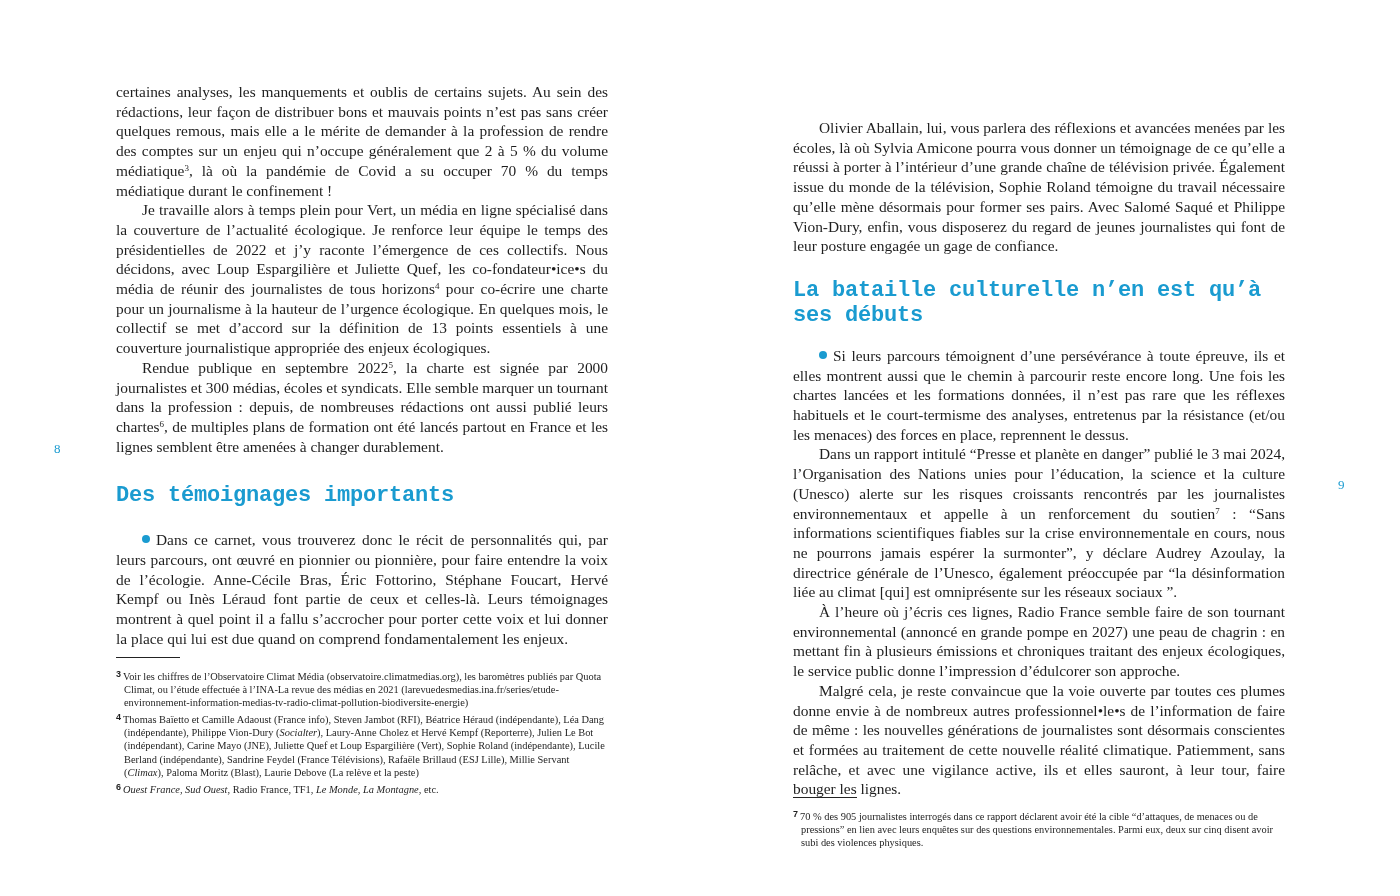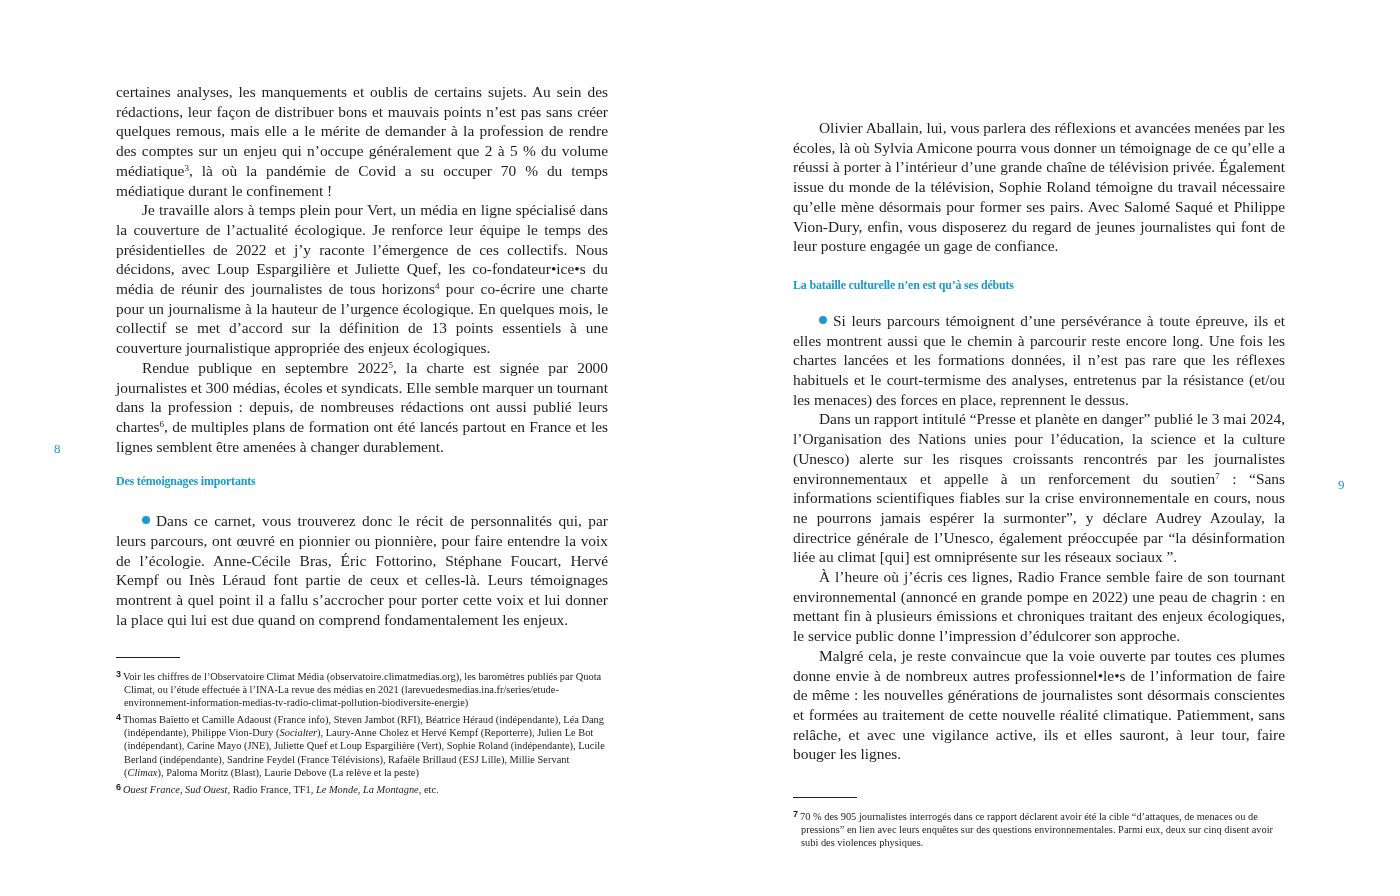--- a/index.html
+++ b/index.html
@@ -6,22 +6,22 @@
     body { width: 1400px; height: 896px; position: relative; overflow: hidden;
            font-family: "Liberation Serif", "DejaVu Serif", serif; color: #1e1e1e; }
     .page { position: absolute; top: 0; height: 778px; }
     .page-left { left: 0; width: 700px; }
     .page-right { left: 700px; width: 700px; margin-top: 36px; }
     .column { position: absolute; width: 492px; }
     .page-left .column { left: 116px; top: 82px; }
     .page-right .column { left: 93px; top: 82px; }
     .body-text { font-size: 15.4px; line-height: 19.7px; text-align: justify; margin: 0; hyphens: manual; }
     .body-text.indent { text-indent: 26px; }
-    .heading { font-family: Liberation Serif, serif; font-weight: bold;
-               font-size: 12px; color: #1a9bd0; margin: 0; letter-spacing: -0.2px; }
+    .heading { font-family: Liberation Mono, monospace; font-weight: bold;
+               font-size: 22px; color: #1a9bd0; margin: 0; letter-spacing: -0.2px; }
     .bullet { display: inline-block; width: 8px; height: 8px; border-radius: 50%;
               background: #1a9bd0; margin-right: 6px; vertical-align: 2px; }
     sup { font-size: 9px; line-height: 0; vertical-align: 5px; }
     .page-number { position: absolute; font-size: 13px; color: #1a9bd0; }
     .page-left .page-number { left: 54px; top: 441px; }
     .page-right .page-number { left: 638px; top: 441px; }
     .fn-rule { width: 64px; border-top: 1px solid #222; margin: 0; }
     .footnotes { position: absolute; width: 492px; }
     .page-left .footnotes { left: 116px; top: 657px; }
     .page-right .footnotes { left: 93px; top: 761px; }
@@ -32,41 +32,41 @@
     em { font-style: italic; }
   </style>
 </head>
 <body>
 
 <div class="page page-left">
   <div class="column">
     <p class="body-text"><span>certaines analyses, les manquements et oublis de certains sujets. Au sein des rédactions, leur façon de distribuer bons et mauvais points n’est pas sans créer quelques remous, mais elle a le mérite de demander à la profession de rendre des comptes sur un enjeu qui n’occupe généralement que 2 à 5 % du volume médiatique</span><sup>3</sup><span>, là où la pandémie de Covid a su occuper 70 % du temps médiatique durant le confinement !</span></p>
     <p class="body-text indent"><span>Je travaille alors à temps plein pour Vert, un média en ligne spécialisé dans la couverture de l’actualité écologique. Je renforce leur équipe le temps des présidentielles de 2022 et j’y raconte l’émergence de ces collectifs. Nous décidons, avec Loup Espargilière et Juliette Quef, les co-fondateur•ice•s du média de réunir des journalistes de tous horizons</span><sup>4</sup><span> pour co-écrire une charte pour un journalisme à la hauteur de l’urgence écologique. En quelques mois, le collectif se met d’accord sur la définition de 13 points essentiels à une couverture journalistique appropriée des enjeux écologiques.</span></p>
     <p class="body-text indent"><span>Rendue publique en septembre 2022</span><sup>5</sup><span>, la charte est signée par 2000 journalistes et 300 médias, écoles et syndicats. Elle semble marquer un tournant dans la profession : depuis, de nombreuses rédactions ont aussi publié leurs chartes</span><sup>6</sup><span>, de multiples plans de formation ont été lancés partout en France et les lignes semblent être amenées à changer durablement.</span></p>
-    <h2 class="heading" style="margin-top:18px;">Des témoignages importants</h2>
+    <h2 class="heading" style="margin-top:27px;">Des témoignages importants</h2>
     <p class="body-text indent" style="margin-top:22px;"><span class="bullet"></span><span>Dans ce carnet, vous trouverez donc le récit de personnalités qui, par leurs parcours, ont œuvré en pionnier ou pionnière, pour faire entendre la voix de l’écologie. Anne-Cécile Bras, Éric Fottorino, Stéphane Foucart, Hervé Kempf ou Inès Léraud font partie de ceux et celles-là. Leurs témoignages montrent à quel point il a fallu s’accrocher pour porter cette voix et lui donner la place qui lui est due quand on comprend fondamentalement les enjeux.</span></p>
   </div>
 
   <div class="page-number">8</div>
 
   <div class="footnotes">
     <div class="fn-rule"></div>
     <p class="footnote first-fn"><span class="fn-num">3</span><span>Voir les chiffres de l’Observatoire Climat Média (observatoire.climatmedias.org), les baromètres publiés par Quota Climat, ou l’étude effectuée à l’INA-La revue des médias en 2021 (larevuedesmedias.ina.fr/series/etude-environnement-information-medias-tv-radio-climat-pollution-biodiversite-energie)</span></p>
     <p class="footnote fn-gap"><span class="fn-num">4</span><span>Thomas Baïetto et Camille Adaoust (France info), Steven Jambot (RFI), Béatrice Héraud (indépendante), Léa Dang (indépendante), Philippe Vion-Dury (</span><em>Socialter</em><span>), Laury-Anne Cholez et Hervé Kempf (Reporterre), Julien Le Bot (indépendant), Carine Mayo (JNE), Juliette Quef et Loup Espargilière (Vert), Sophie Roland (indépendante), Lucile Berland (indépendante), Sandrine Feydel (France Télévisions), Rafaële Brillaud (ESJ Lille), Millie Servant (</span><em>Climax</em><span>), Paloma Moritz (Blast), Laurie Debove (La relève et la peste)</span></p>
     <p class="footnote fn-gap"><span class="fn-num">6</span><em>Ouest France</em><span>, </span><em>Sud Ouest</em><span>, Radio France, TF1, </span><em>Le Monde</em><span>, </span><em>La Montagne</em><span>, etc.</span></p>
   </div>
 </div>
 
 <div class="page page-right">
   <div class="column">
     <p class="body-text indent">Olivier Aballain, lui, vous parlera des réflexions et avancées menées par les écoles, là où Sylvia Amicone pourra vous donner un témoignage de ce qu’elle a réussi à porter à l’intérieur d’une grande chaîne de télévision privée. Également issue du monde de la télévision, Sophie Roland témoigne du travail nécessaire qu’elle mène désormais pour former ses pairs. Avec Salomé Saqué et Philippe Vion-Dury, enfin, vous disposerez du regard de jeunes journalistes qui font de leur posture engagée un gage de confiance.</p>
     <h2 class="heading" style="margin-top:22px;">La bataille culturelle n’en est qu’à ses débuts</h2>
     <p class="body-text indent" style="margin-top:18px;"><span class="bullet"></span><span>Si leurs parcours témoignent d’une persévérance à toute épreuve, ils et elles montrent aussi que le chemin à parcourir reste encore long. Une fois les chartes lancées et les formations données, il n’est pas rare que les réflexes habituels et le court-termisme des analyses, entretenus par la résistance (et/ou les menaces) des forces en place, reprennent le dessus.</span></p>
     <p class="body-text indent"><span>Dans un rapport intitulé “Presse et planète en danger” publié le 3 mai 2024, l’Organisation des Nations unies pour l’éducation, la science et la culture (Unesco) alerte sur les risques croissants rencontrés par les journalistes environnementaux et appelle à un renforcement du soutien</span><sup>7</sup><span> : “Sans informations scientifiques fiables sur la crise environnementale en cours, nous ne pourrons jamais espérer la surmonter”, y déclare Audrey Azoulay, la directrice générale de l’Unesco, également préoccupée par “la désinformation liée au climat [qui] est omniprésente sur les réseaux sociaux ”.</span></p>
-    <p class="body-text indent">À l’heure où j’écris ces lignes, Radio France semble faire de son tournant environnemental (annoncé en grande pompe en 2022) une peau de chagrin : en mettant fin à plusieurs émissions et chroniques traitant des enjeux écologiques, le service public donne l’impression d’édulcorer son approche.</p>
+    <p class="body-text indent">À l’heure où j’écris ces lignes, Radio France semble faire de son tournant environnemental (annoncé en grande pompe en 2027) une peau de chagrin : en mettant fin à plusieurs émissions et chroniques traitant des enjeux écologiques, le service public donne l’impression d’édulcorer son approche.</p>
     <p class="body-text indent">Malgré cela, je reste convaincue que la voie ouverte par toutes ces plumes donne envie à de nombreux autres professionnel•le•s de l’information de faire de même : les nouvelles générations de journalistes sont désormais conscientes et formées au traitement de cette nouvelle réalité climatique. Patiemment, sans relâche, et avec une vigilance active, ils et elles sauront, à leur tour, faire bouger les lignes.</p>
   </div>
 
   <div class="page-number">9</div>
 
   <div class="footnotes">
     <div class="fn-rule"></div>
     <p class="footnote first-fn"><span class="fn-num">7</span><span>70 % des 905 journalistes interrogés dans ce rapport déclarent avoir été la cible “d’attaques, de menaces ou de pressions” en lien avec leurs enquêtes sur des questions environnementales. Parmi eux, deux sur cinq disent avoir subi des violences physiques.</span></p>
   </div>
 </div>

